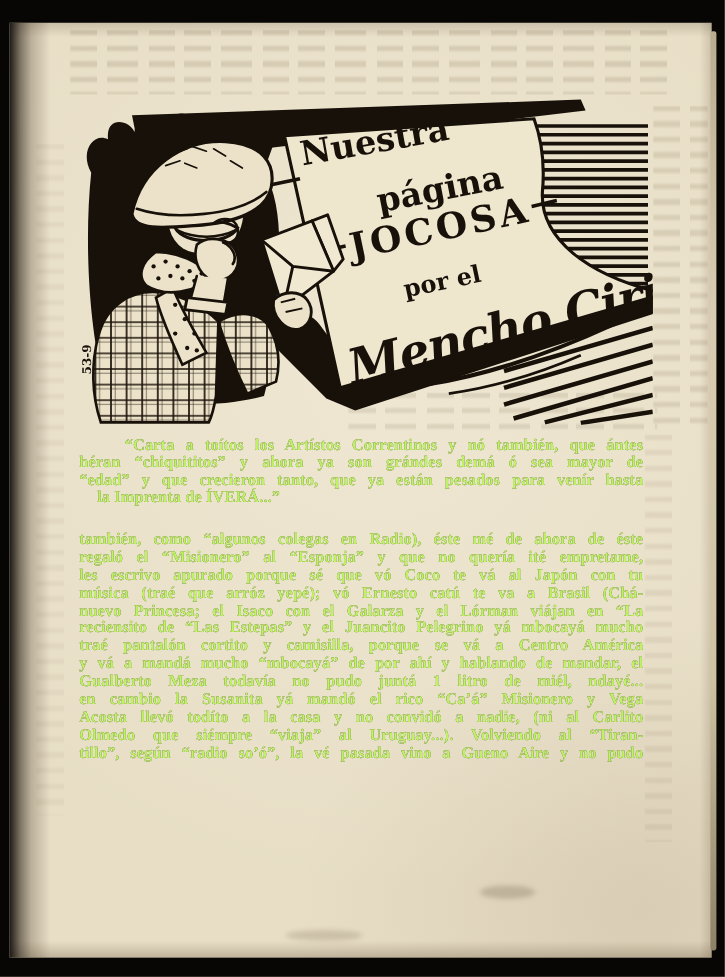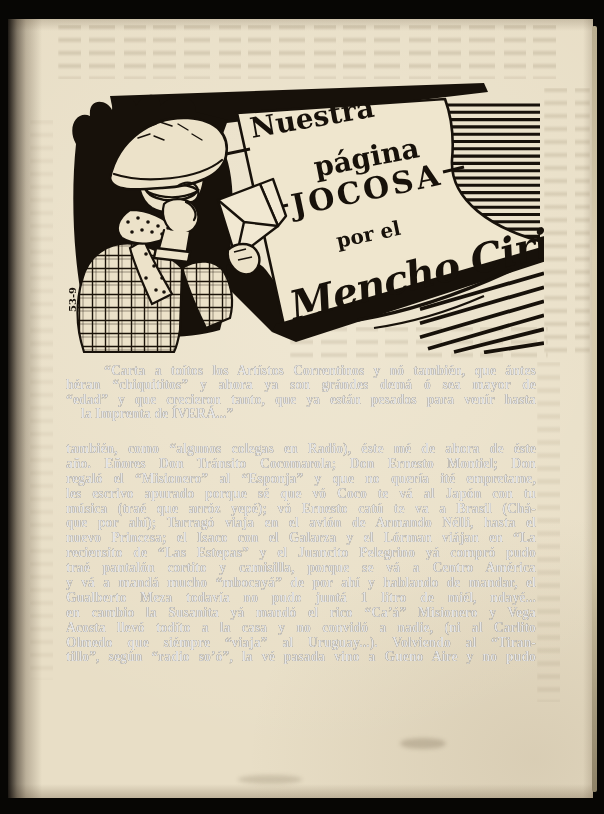--- a/index.html
+++ b/index.html
@@ -27,21 +27,21 @@
     background:linear-gradient(180deg,#b9ad8f,#d8cdb0 30%,#cfc3a4 70%,#8d8166);
     border-radius:2px;
   }
   .bleed{position:absolute;pointer-events:none;filter:blur(.8px);}
   .bleed-rows{
     background:repeating-linear-gradient(180deg, rgba(112,94,66,.30) 0 4.5px, rgba(112,94,66,0) 4.5px 13px);
     -webkit-mask-image:repeating-linear-gradient(90deg,#000 0 23px,transparent 23px 31px,#000 31px 57px,transparent 57px 66px,#000 66px 88px,transparent 88px 95px);
     mask-image:repeating-linear-gradient(90deg,#000 0 23px,transparent 23px 31px,#000 31px 57px,transparent 57px 66px,#000 66px 88px,transparent 88px 95px);
   }
   .smudge{position:absolute;border-radius:50%;filter:blur(2px);}
-  .textcol{position:absolute;left:66px;width:470px;color:#e5e5e5;font-weight:bold;}
+  .textcol{position:absolute;left:66px;width:470px;color:#bef264;font-weight:bold;}
   .line{
     font-size:13.6px;line-height:14.9px;height:14.9px;
     text-align:justify;text-align-last:justify;
     letter-spacing:.1px;
     text-shadow:0 0 .4px rgba(29,21,10,.85);
   }
   .quote .line{line-height:14.4px;height:14.4px;}
   .indent{text-indent:38px;}
   .lastline{text-align-last:left;padding-left:15px;}
   svg text{font-family:"DejaVu Serif","Liberation Serif",serif;}
@@ -197,27 +197,25 @@
 
 <div class="textcol quote" style="top:364px;">
   <div class="line indent">“Carta a toítos los Artístos Correntinos y nó también, que ántes</div>
   <div class="line">héran “chiquititos” y ahora ya son grándes demá ó sea mayor de</div>
   <div class="line">“edad” y que crecieron tanto, que ya están pesados para venír hasta</div>
   <div class="line lastline">la Imprenta de ÍVERÁ...”</div>
 </div>
 
 <div class="textcol" style="top:442px;">
   <div class="line">también, como “algunos colegas en Radio), éste mé de ahora de éste</div>
-  <div class="line">año. Eñores Don Tránsito Cocomarola; Don Ernesto Montiel; Don</div>
   <div class="line">regaló el “Misionero” al “Esponja” y que no quería ité empretame,</div>
   <div class="line">les escrivo apurado porque sé que vó Coco te vá al Japón con tu</div>
   <div class="line">música (traé que arróz yepé); vó Ernesto catú te va a Brasil (Chá-</div>
-  <div class="line">que por ahí); Tarragó viaja en el avión de Armando Nélli, hasta el</div>
   <div class="line">nuevo Princesa; el Isaco con el Galarza y el Lórman viájan en “La</div>
-  <div class="line">reciensito de “Las Estepas” y el Juancito Pelegrino yá compró pudo</div>
+  <div class="line">reciensito de “Las Estepas” y el Juancito Pelegrino yá mbocayá mucho</div>
   <div class="line">traé pantalón cortito y camisilla, porque se vá a Centro América</div>
   <div class="line">y vá a mandá mucho “mbocayá” de por ahí y hablando de mandar, el</div>
   <div class="line">Gualberto Meza todavía no pudo juntá 1 litro de miél, ndayé...</div>
   <div class="line">en cambio la Susanita yá mandó el rico “Ca’á” Misionero y Vega</div>
   <div class="line">Acosta llevó todíto a la casa y no convidó a nadie, (ni al Carlito</div>
   <div class="line">Olmedo que siémpre “viaja” al Uruguay...). Volviendo al “Tiran-</div>
   <div class="line">tillo”, según “radio so’ó”, la vé pasada vino a Gueno Aire y no pudo</div>
 </div>
 
 </body></html>

